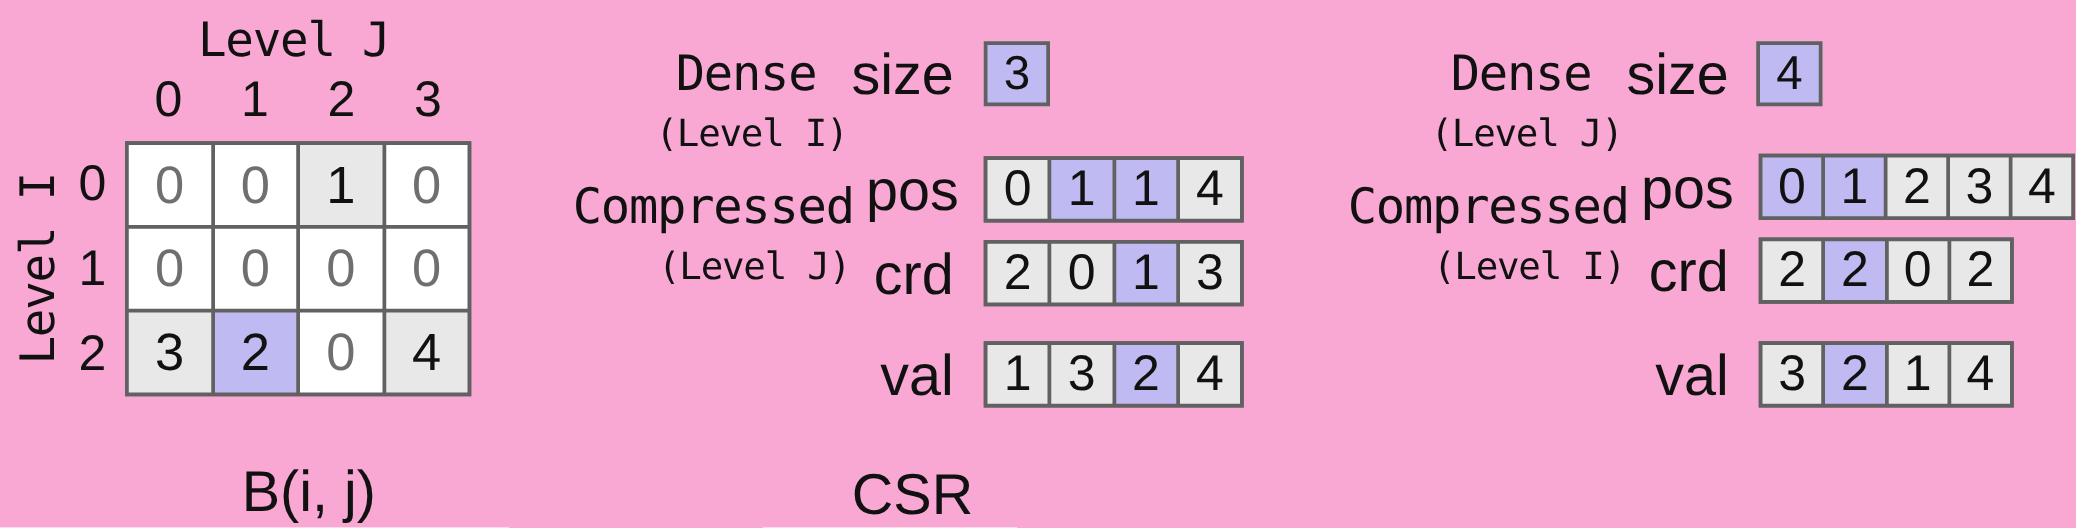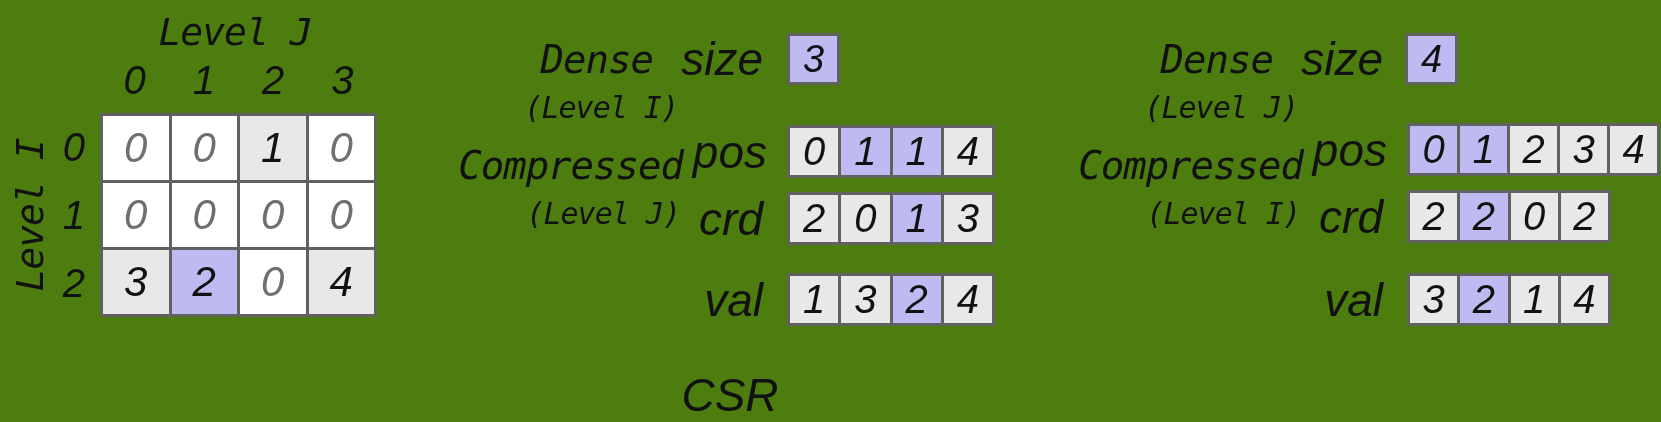--- a/index.html
+++ b/index.html
@@ -1,17 +1,17 @@
 <!DOCTYPE html>
 <html><head>
 <meta charset="utf-8">
 <style>
   html,body{margin:0;padding:0;background:#fff;}
-  #stage{position:relative;width:1661px;height:422px;background:#4d7c0f;overflow:hidden;
-         font-family:"Liberation Sans",sans-serif;color:#111;font-style:italic;}
+  #stage{position:relative;width:1661px;height:422px;background:#f9a8d4;overflow:hidden;
+         font-family:"Liberation Sans",sans-serif;color:#111;}
   .mono{font-family:"DejaVu Sans Mono",monospace;}
   .abs{position:absolute;}
   .flexr{display:flex;align-items:center;justify-content:flex-end;text-align:center;}
 
   
   .axis-title{font-size:38px;letter-spacing:-1px;}
   .sub-label{font-size:30px;letter-spacing:-1px;}
   .main-label{font-size:39px;letter-spacing:-1px;}
   .arr-label{font-size:46px;}
   .caption{font-size:46px;}
@@ -74,20 +74,21 @@
     <div class="cell" data-bg="plain" data-tone="dim">0</div>
     <div class="cell" data-bg="plain" data-tone="dim">0</div>
     <div class="cell" data-bg="plain" data-tone="dim">0</div>
     <div class="cell" data-bg="plain" data-tone="dim">0</div>
     <div class="cell" data-bg="shade" data-tone="strong">3</div>
     <div class="cell" data-bg="hilite" data-tone="strong">2</div>
     <div class="cell" data-bg="plain" data-tone="dim">0</div>
     <div class="cell" data-bg="shade" data-tone="strong">4</div>
   </div>
 
+  <div class="abs caption" style="left:97px;top:366px;width:300px;text-align:center;">B(i, j)</div>
 
   <div class="abs mono main-label flexr" style="left:403px;top:33px;width:250px;height:52px;">Dense</div>
   <div class="abs mono sub-label flexr" style="left:428px;top:92px;width:250px;height:30px;">(Level I)</div>
   <div class="abs arr-label flexr" style="left:513px;top:33px;width:250px;height:52px;">size</div>
   <div class="size-box" style="left:787px;top:33px;">3</div>
 
   <div class="abs mono main-label flexr" style="left:433px;top:145px;width:250px;height:40px;">Compressed</div>
   <div class="abs mono sub-label flexr" style="left:430px;top:198px;width:250px;height:30px;">(Level J)</div>
 
   <div class="abs arr-label flexr" style="left:517px;top:125px;width:250px;height:53px;">pos</div>

